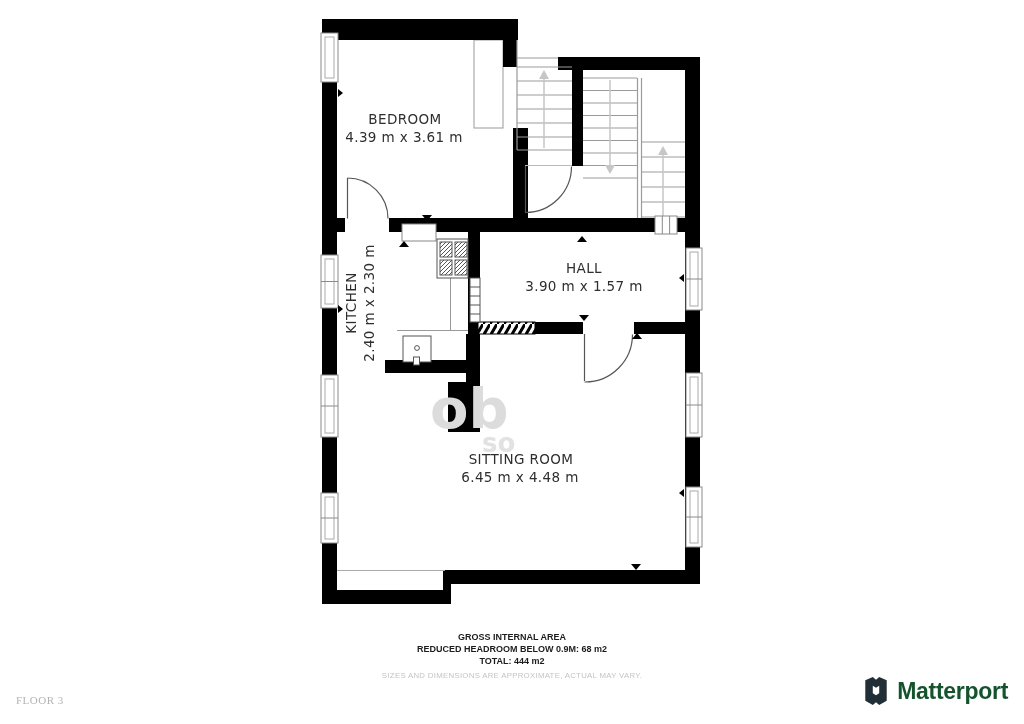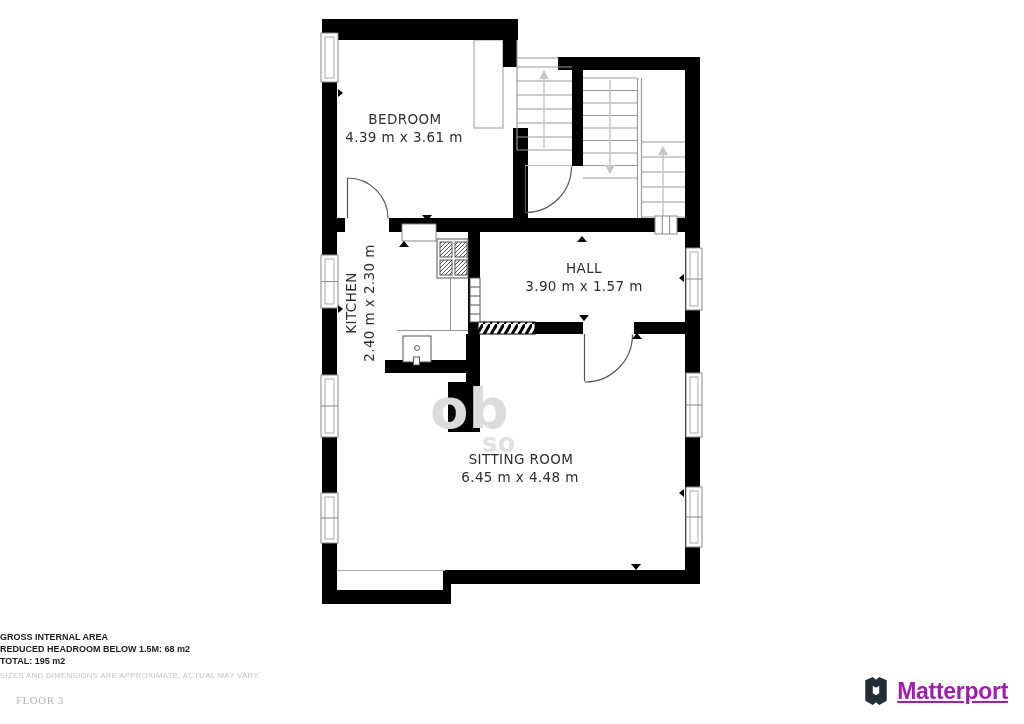--- a/index.html
+++ b/index.html
@@ -1,29 +1,29 @@
 <!DOCTYPE html>
 <html><head>
 <meta charset="utf-8">
 <style>
   html,body{margin:0;padding:0;background:#ffffff;}
   .stage{position:relative;width:1024px;height:724px;background:#ffffff;overflow:hidden;
          font-family:"Liberation Sans",sans-serif;}
   svg text{font-family:"DejaVu Sans",sans-serif;}
   .room-label{font-size:13.5px;fill:#2e2e2e;letter-spacing:.4px;}
-  .footer{position:absolute;left:0;right:0;top:631px;
+  .footer{position:absolute;left:0;right:0;top:631px;text-align:center;
           font-family:"Liberation Sans",sans-serif;font-size:9px;font-weight:bold;
           color:#1c1c1c;line-height:12.2px;}
   .footer .disclaimer{font-weight:normal;font-size:7.8px;color:#c4c4c4;
           letter-spacing:.3px;margin-top:2px;}
   .floor-label{position:absolute;left:16px;top:694px;font-size:11px;color:#b3b3b3;
           font-family:Liberation Serif, serif;letter-spacing:.5px;}
   .brand{position:absolute;right:16px;top:676px;display:flex;align-items:center;gap:8px;}
   .brand .wordmark{font-family:"Liberation Sans",sans-serif;font-weight:bold;
-          font-size:23px;color:#a21caf;letter-spacing:-0.3px;text-decoration:underline;}
+          font-size:23px;color:#14532d;letter-spacing:-0.3px;}
 </style>
 </head>
 <body>
 
 <div class="stage">
 
 <svg width="1024" height="724" viewBox="0 0 1024 724">
   <defs>
     <pattern id="hatch" patternUnits="userSpaceOnUse" width="7" height="12" patternTransform="rotate(0)">
       <rect width="7" height="12" fill="#ffffff"></rect>
@@ -232,22 +232,22 @@
     <text class="room-label" x="584" y="273" letter-spacing="1">HALL</text>
     <text class="room-label" x="584" y="291">3.90 m x 1.57 m</text>
     <text class="room-label" x="521" y="464">SITTING ROOM</text>
     <text class="room-label" x="520" y="482">6.45 m x 4.48 m</text>
   </g>
 </svg>
 
 
 <div class="footer">
   <div>GROSS INTERNAL AREA</div>
-  <div>REDUCED HEADROOM BELOW 1.5M: 68 m2</div>
-  <div>TOTAL: 195 m2</div>
+  <div>REDUCED HEADROOM BELOW 0.9M: 68 m2</div>
+  <div>TOTAL: 444 m2</div>
   <div class="disclaimer">SIZES AND DIMENSIONS ARE APPROXIMATE, ACTUAL MAY VARY.</div>
 </div>
 
 <div class="floor-label">FLOOR 3</div>
 
 
 <div class="brand">
   <svg width="26" height="30" viewBox="0 0 24 28">
     <path d="M2 4 L9 1 L12 3.5 L15 1 L22 4 L22 23 L15 27 L12 24.5 L9 27 L2 23 Z" fill="#232f36"></path>
     <path d="M9 9 L12 11 L15 9 L15 16 L12 18 L9 16 Z" fill="#ffffff"></path>

